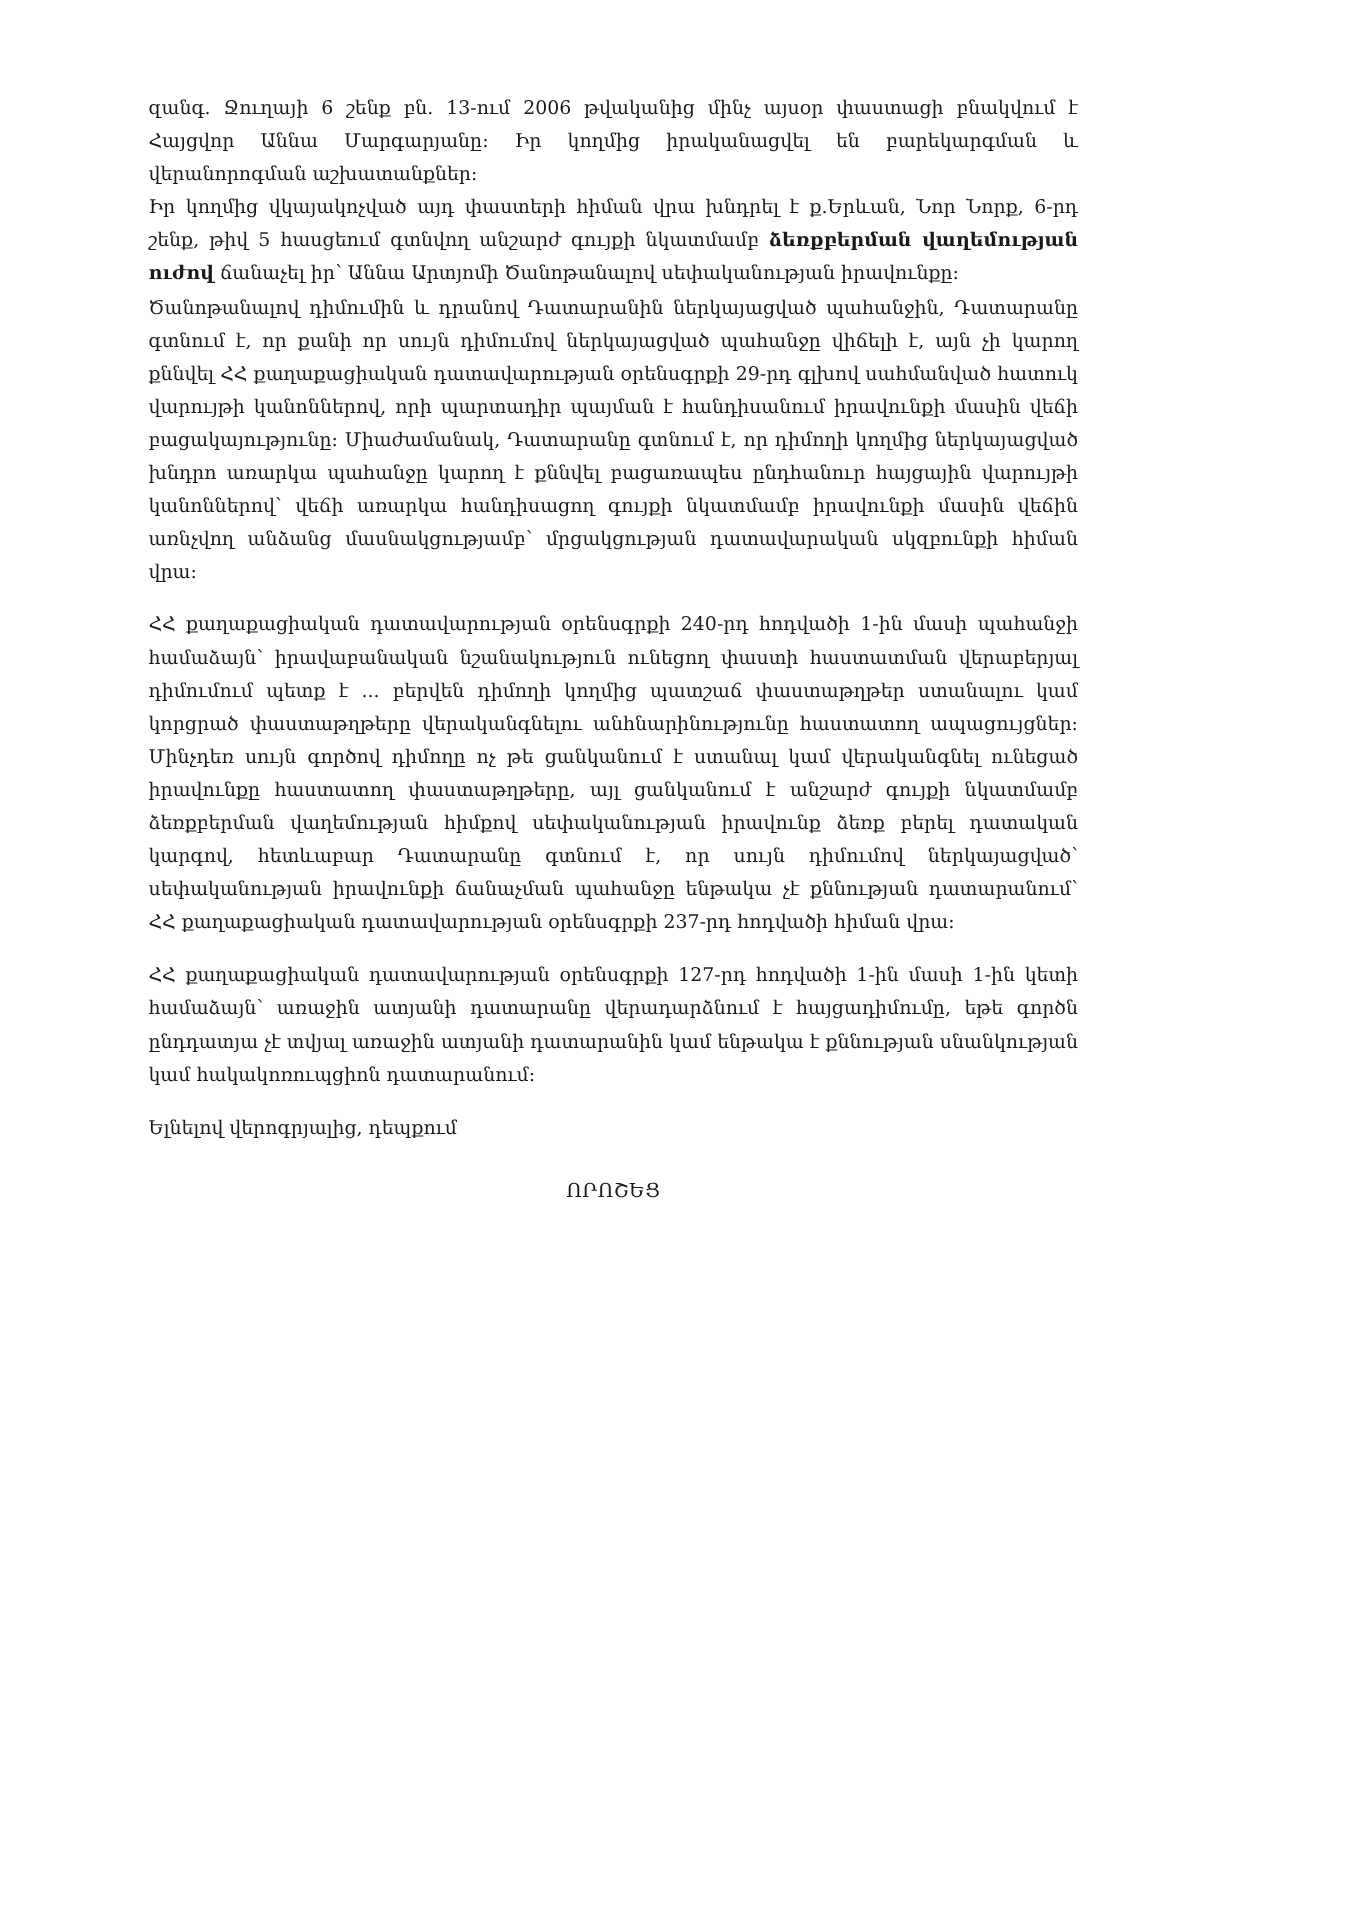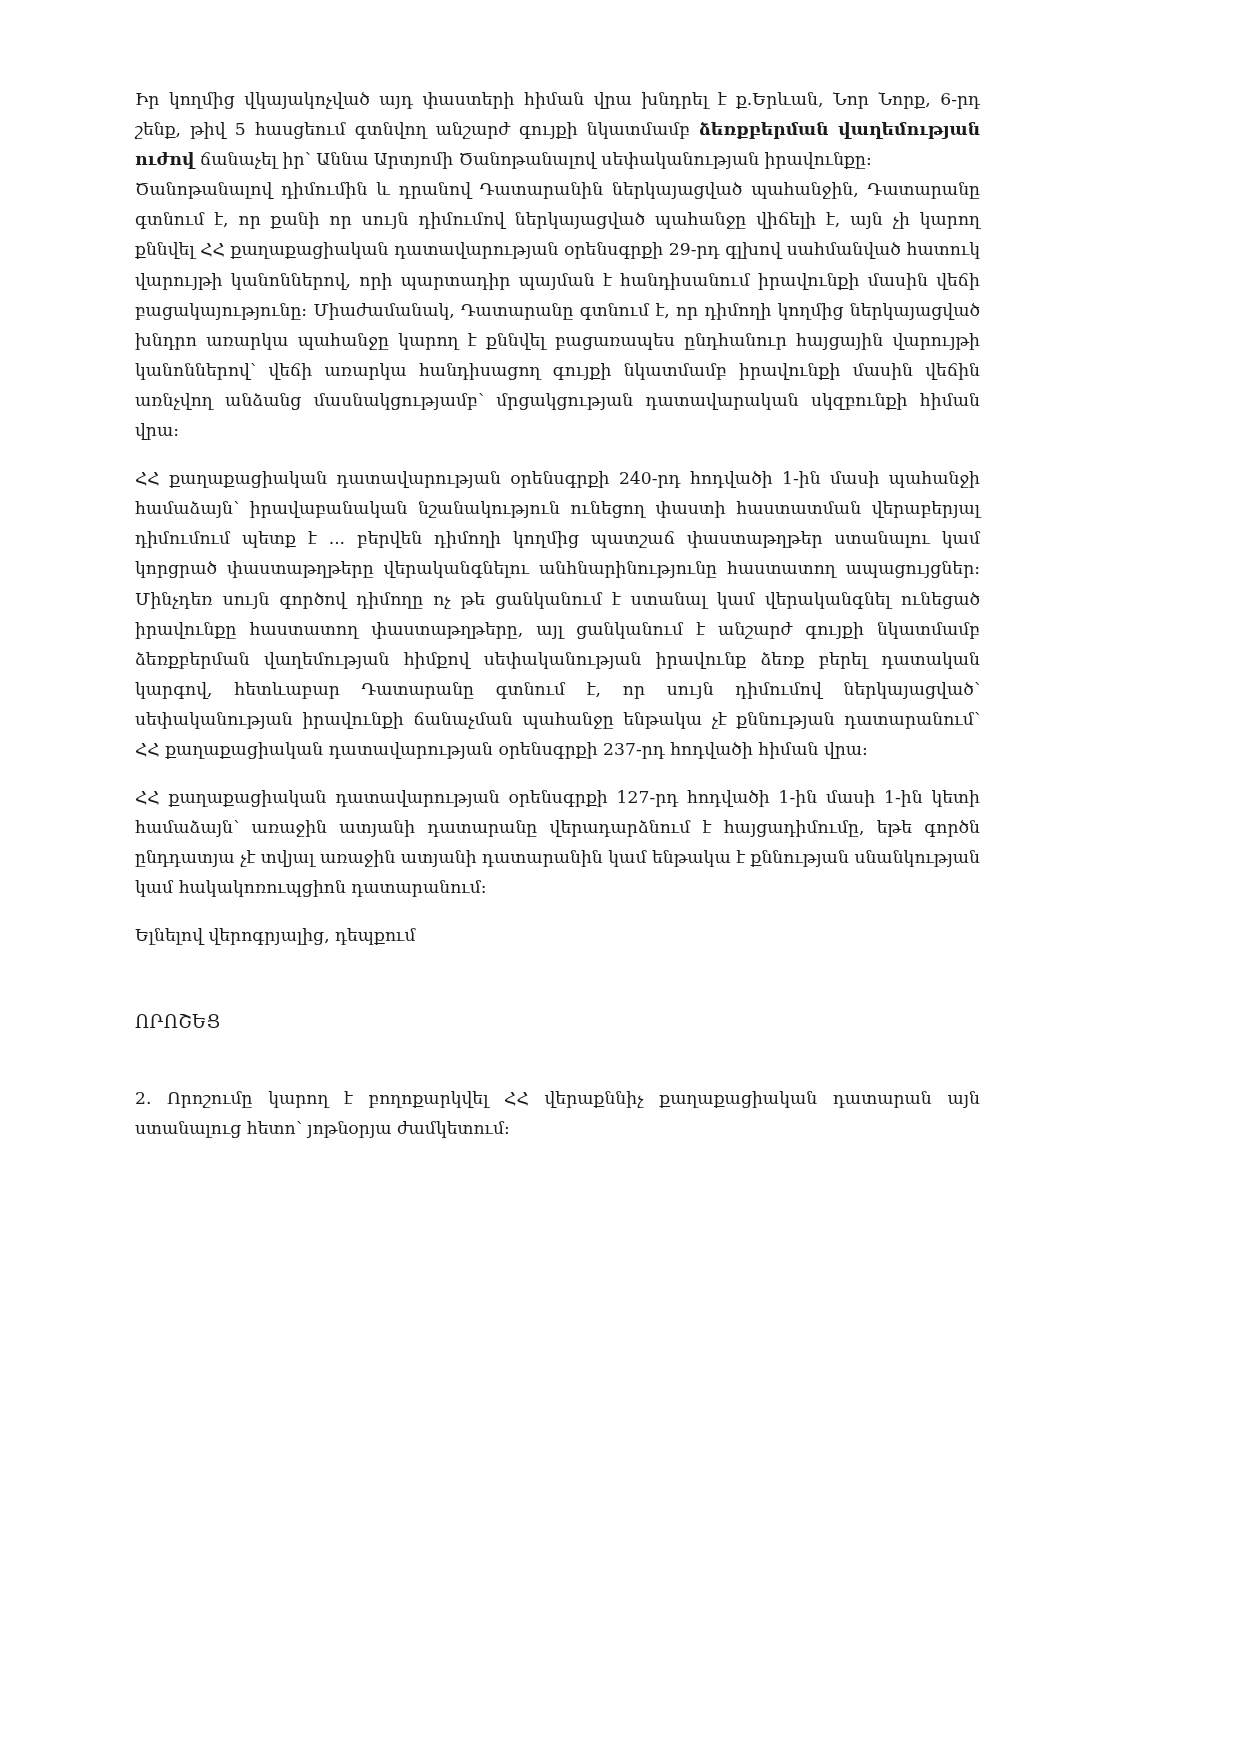--- a/index.html
+++ b/index.html
@@ -6,29 +6,29 @@
   body { width: 1241px; height: 1754px; position: relative; overflow: hidden; }
   .page {
     position: absolute; left: 135px; top: 84px; width: 845px;
     font-family: "DejaVu Serif", "Liberation Serif", serif;
     font-size: 17.2px; line-height: 30.1px; color: #1a1a1a;
     text-align: justify;
   }
   .p { margin: 0; }
   .gap { margin-top: 18px; }
   .heading {
-    text-align: left; margin-top: 56px; margin-bottom: 46px;
+    text-align: center; margin-top: 27px; margin-bottom: 46px;
     font-size: 17.6px; letter-spacing: 0.5px;
   }
   b { font-weight: bold; }
 </style>
 </head>
 <body>
 
 <div class="page">
+  <p class="p">զանգ. Ջուղայի 6 շենք բն. 13-ում 2006 թվականից մինչ այսօր փաստացի բնակվում է Հայցվոր Աննա Մարգարյանը: Իր կողմից իրականացվել են բարեկարգման և վերանորոգման աշխատանքներ:</p>
   <p class="p"><span>Իր կողմից վկայակոչված այդ փաստերի հիման վրա խնդրել է ք.Երևան, Նոր Նորք, 6-րդ շենք, թիվ 5 հասցեում գտնվող անշարժ գույքի նկատմամբ </span><b>ձեռքբերման վաղեմության ուժով</b><span> ճանաչել իր՝ Աննա Արտյոմի Ծանոթանալով սեփականության իրավունքը:</span></p>
   <p class="p">Ծանոթանալով դիմումին և դրանով Դատարանին ներկայացված պահանջին, Դատարանը գտնում է, որ քանի որ սույն դիմումով ներկայացված պահանջը վիճելի է, այն չի կարող քննվել ՀՀ քաղաքացիական դատավարության օրենսգրքի 29-րդ գլխով սահմանված հատուկ վարույթի կանոններով, որի պարտադիր պայման է հանդիսանում իրավունքի մասին վեճի բացակայությունը: Միաժամանակ, Դատարանը գտնում է, որ դիմողի կողմից ներկայացված խնդրո առարկա պահանջը կարող է քննվել բացառապես ընդհանուր հայցային վարույթի կանոններով՝ վեճի առարկա հանդիսացող գույքի նկատմամբ իրավունքի մասին վեճին առնչվող անձանց մասնակցությամբ՝ մրցակցության դատավարական սկզբունքի հիման վրա:</p>
   <p class="p gap">ՀՀ քաղաքացիական դատավարության օրենսգրքի 240-րդ հոդվածի 1-ին մասի պահանջի համաձայն՝ իրավաբանական նշանակություն ունեցող փաստի հաստատման վերաբերյալ դիմումում պետք է ... բերվեն դիմողի կողմից պատշաճ փաստաթղթեր ստանալու կամ կորցրած փաստաթղթերը վերականգնելու անհնարինությունը հաստատող ապացույցներ: Մինչդեռ սույն գործով դիմողը ոչ թե ցանկանում է ստանալ կամ վերականգնել ունեցած իրավունքը հաստատող փաստաթղթերը, այլ ցանկանում է անշարժ գույքի նկատմամբ ձեռքբերման վաղեմության հիմքով սեփականության իրավունք ձեռք բերել դատական կարգով, հետևաբար Դատարանը գտնում է, որ սույն դիմումով ներկայացված՝ սեփականության իրավունքի ճանաչման պահանջը ենթակա չէ քննության դատարանում՝ ՀՀ քաղաքացիական դատավարության օրենսգրքի 237-րդ հոդվածի հիման վրա:</p>
   <p class="p gap">ՀՀ քաղաքացիական դատավարության օրենսգրքի 127-րդ հոդվածի 1-ին մասի 1-ին կետի համաձայն՝  առաջին ատյանի դատարանը վերադարձնում է հայցադիմումը, եթե գործն ընդդատյա չէ տվյալ առաջին ատյանի դատարանին կամ ենթակա է քննության սնանկության կամ հակակոռուպցիոն դատարանում:</p>
   <p class="p gap">Ելնելով վերոգրյալից, դեպքում</p>
   <div class="heading">ՈՐՈՇԵՑ</div>
-  <p class="p">2. Որոշումը կարող է բողոքարկվել ՀՀ վերաքննիչ քաղաքացիական դատարան այն ստանալուց հետո՝ յոթնօրյա ժամկետում:</p>
 </div>
 
 </body></html>

